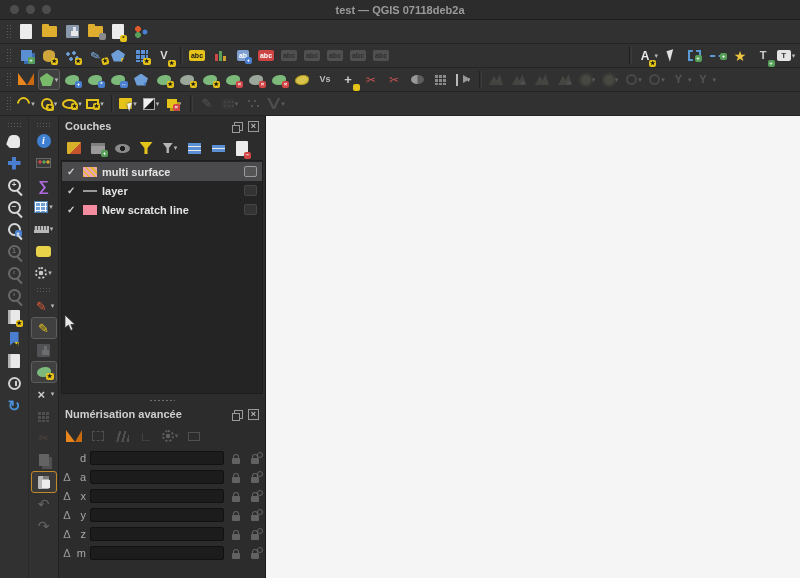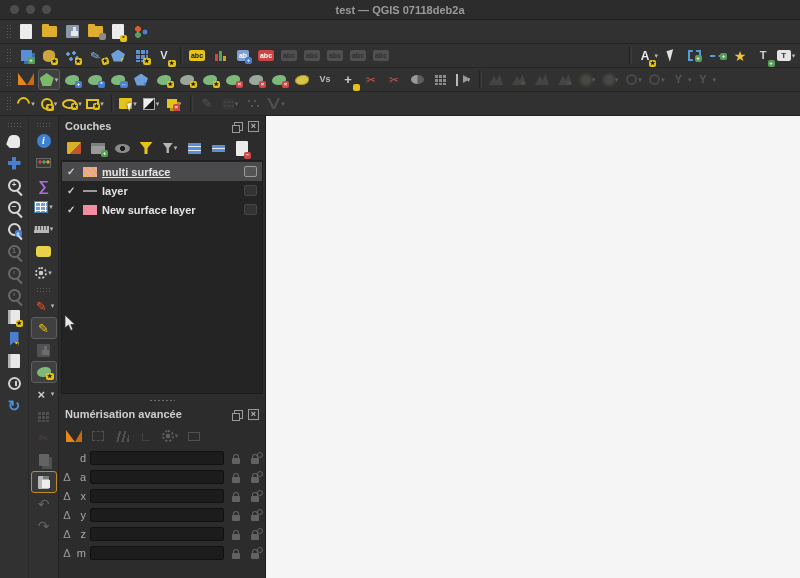--- a/index.html
+++ b/index.html
@@ -130,21 +130,21 @@
   .panel-layers{height:280px}
   .panel-adv{flex:1}
   .phead{height:20px;display:flex;align-items:center;padding:0 6px;color:#cfcfcf;font-size:11px;font-weight:bold}
   .ph-float{width:9px;height:9px;border:1px solid #9a9a9a;position:relative;margin-left:5px}
   .ph-float::before{content:"";position:absolute;left:-3px;bottom:-3px;width:6px;height:6px;border:1px solid #9a9a9a;background:#2c2c2c}
   .ph-close{width:11px;height:11px;border:1px solid #9a9a9a;color:#bbb;font-size:9px;line-height:9px;text-align:center;margin-left:5px}
   .ptools{height:24px;display:flex;align-items:center;padding:0 4px;gap:2px}
   .ltree{flex:1;background:#242424;margin:0 2px 2px 2px;border:1px solid #1d1d1d;overflow:hidden;padding-top:1px}
   .lrow{height:19px;display:flex;align-items:center;gap:5px;padding:0 5px;color:#e4e4e4;font-size:11px;font-weight:bold}
   .lrow.sel{background:#4a4a4c}
-  .lrow.sel .llabel{text-decoration:underline}
+  .lrow.sel .llabel{}
   .lcheck{width:11px;color:#d0d0d0;font-size:10px}
   .sw{width:14px;height:10px;flex:none}
   .sw-hatch{background-color:#f2a3b3;background-image:repeating-linear-gradient(45deg,rgba(220,190,40,.95) 0 1.5px,transparent 1.5px 4px)}
   .sw-line{background:linear-gradient(transparent 40%,#9a9a9a 40% 60%,transparent 60%)}
   .sw-pink{background:#f48ca0}
   .llabel{flex:1;overflow:hidden;white-space:nowrap}
   .lind{width:13px;height:11px;border:1px solid #5e5e5e;border-radius:2px;background:#3e3e3e;opacity:.6}
   .lind.bright{opacity:1;border-color:#9a9a9a;background:#555}
   .split{height:8px;display:flex;align-items:center;justify-content:center}
   .split .dots{width:26px;height:3px;background-image:radial-gradient(#6f6f6f 1px,transparent 1.2px);background-size:4px 3px}
@@ -637,21 +637,21 @@
             </div>
             <div class="lrow">
               <span class="lcheck">✓</span>
               <span class="sw sw-line"></span>
               <span class="llabel">layer</span>
               <span class="lind"></span>
             </div>
             <div class="lrow">
               <span class="lcheck">✓</span>
               <span class="sw sw-pink"></span>
-              <span class="llabel">New surface layer</span>
+              <span class="llabel">New scratch line</span>
               <span class="lind"></span>
             </div>
           </div>
       </div>
 
       <div class="split">
           <span class="dots"></span>
         </div>
 
       <div class="panel panel-adv">

